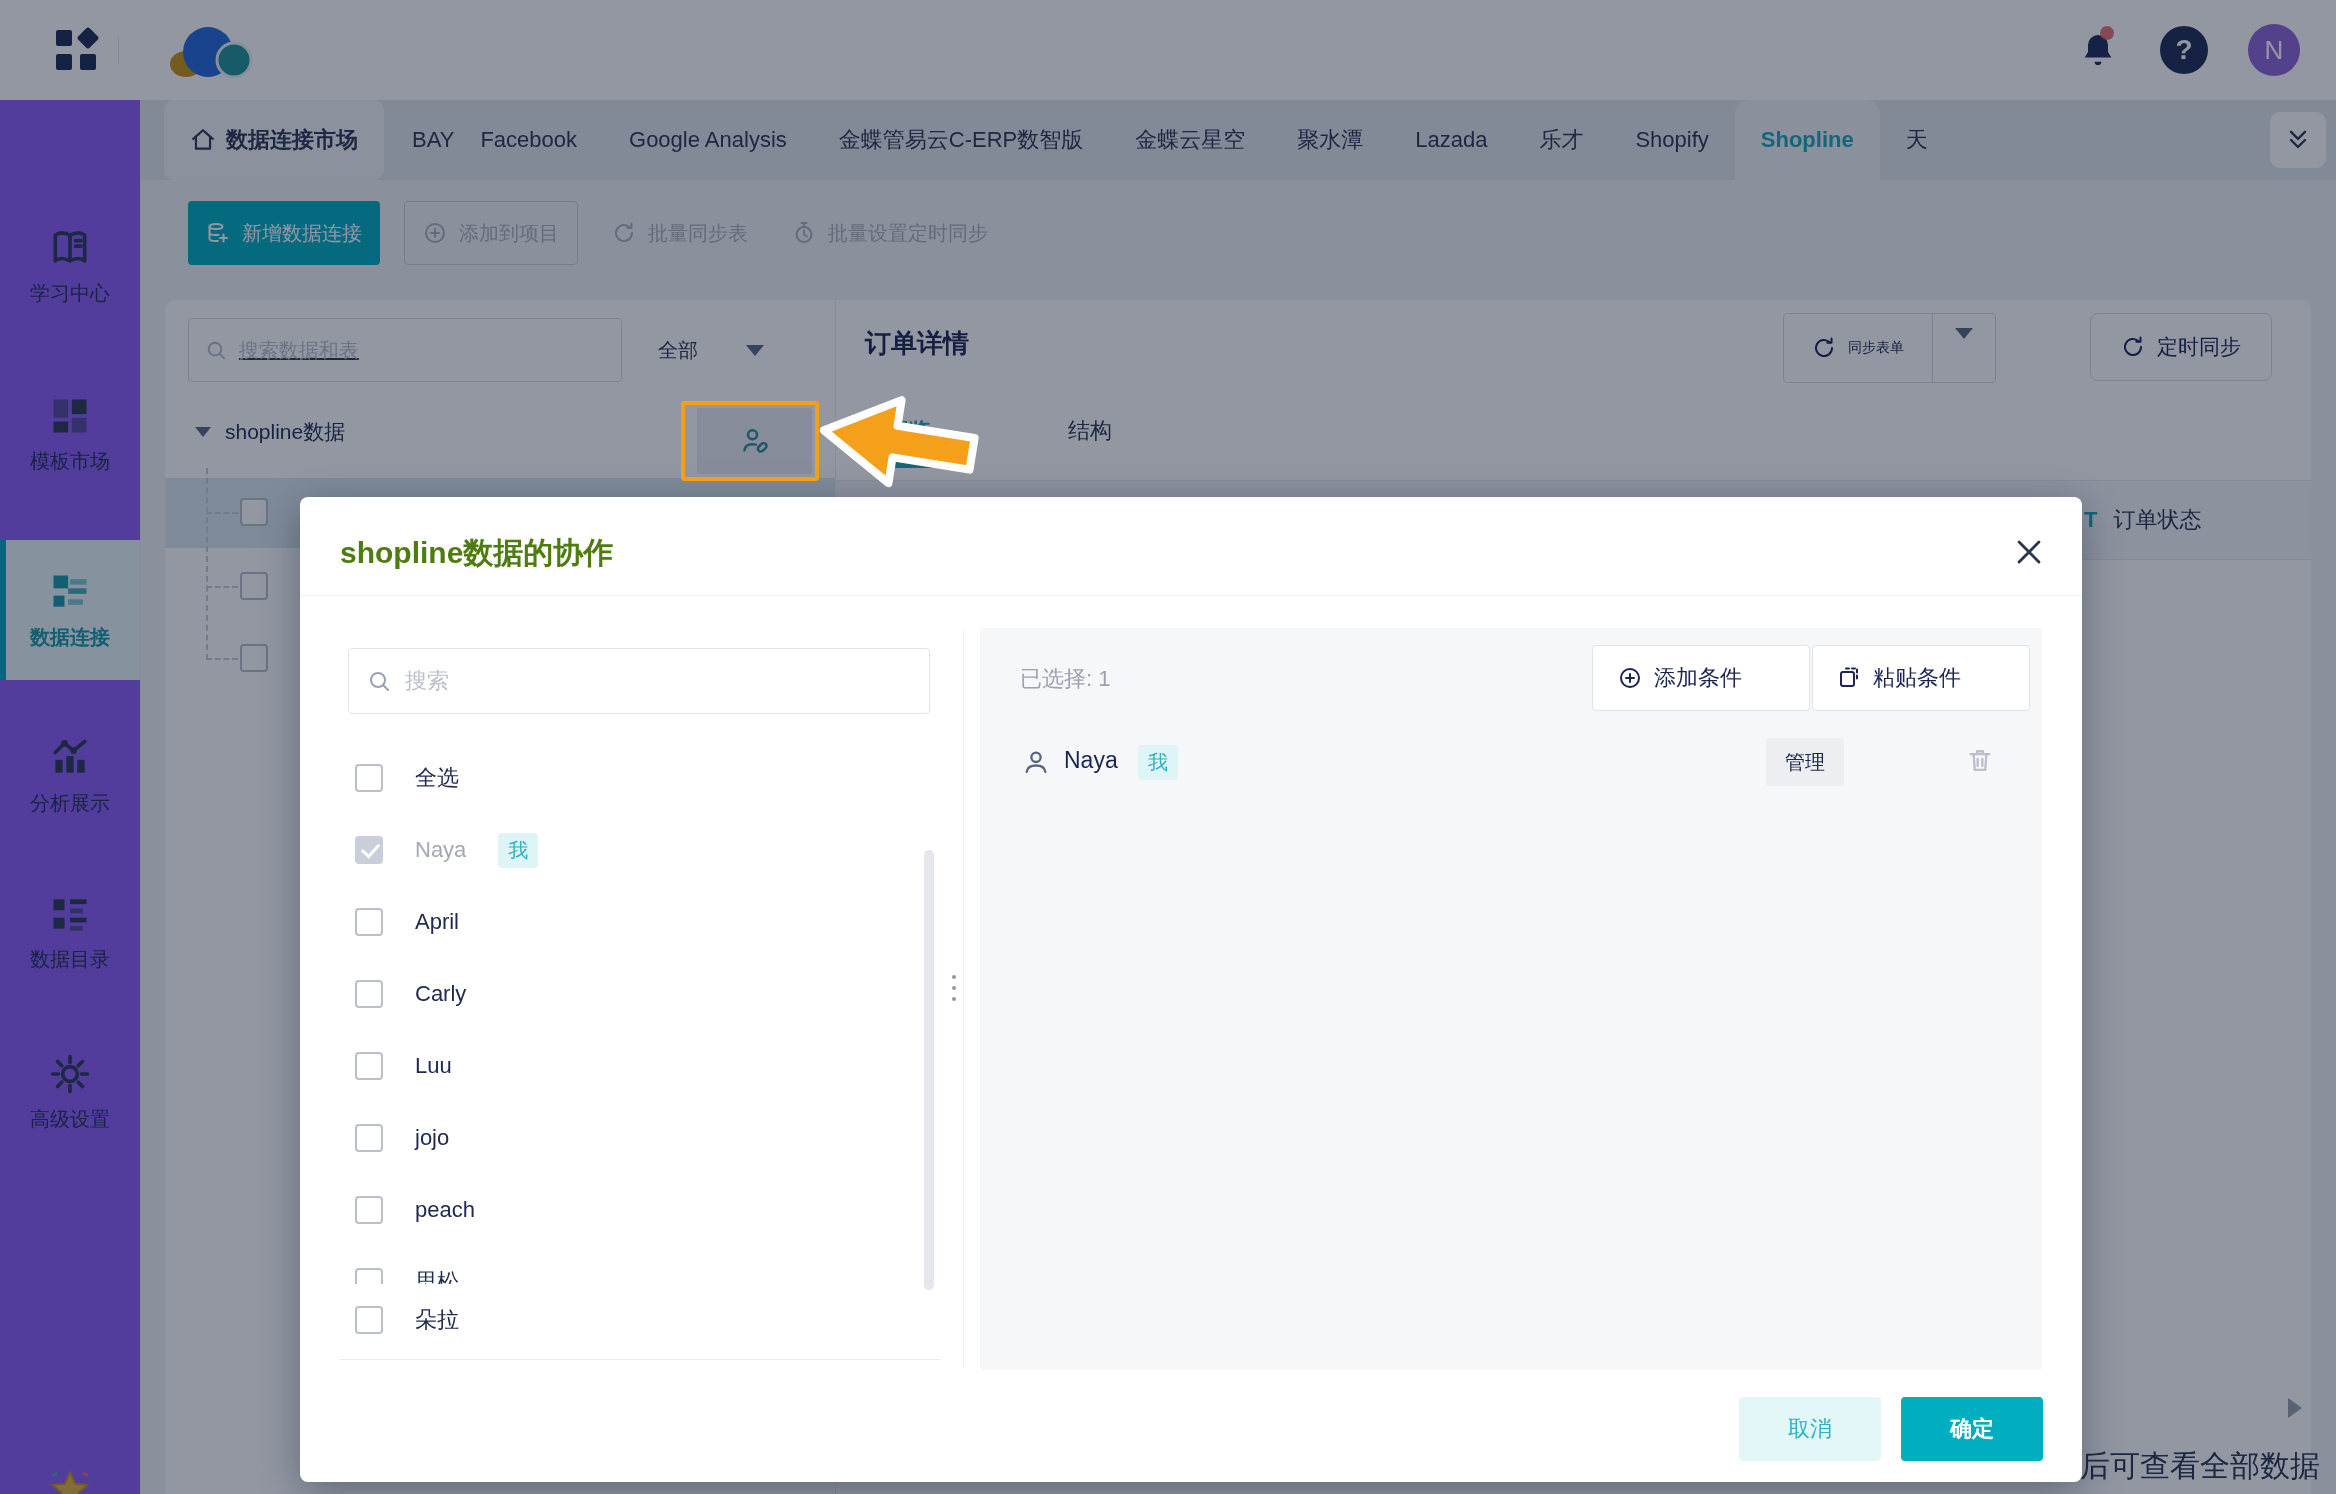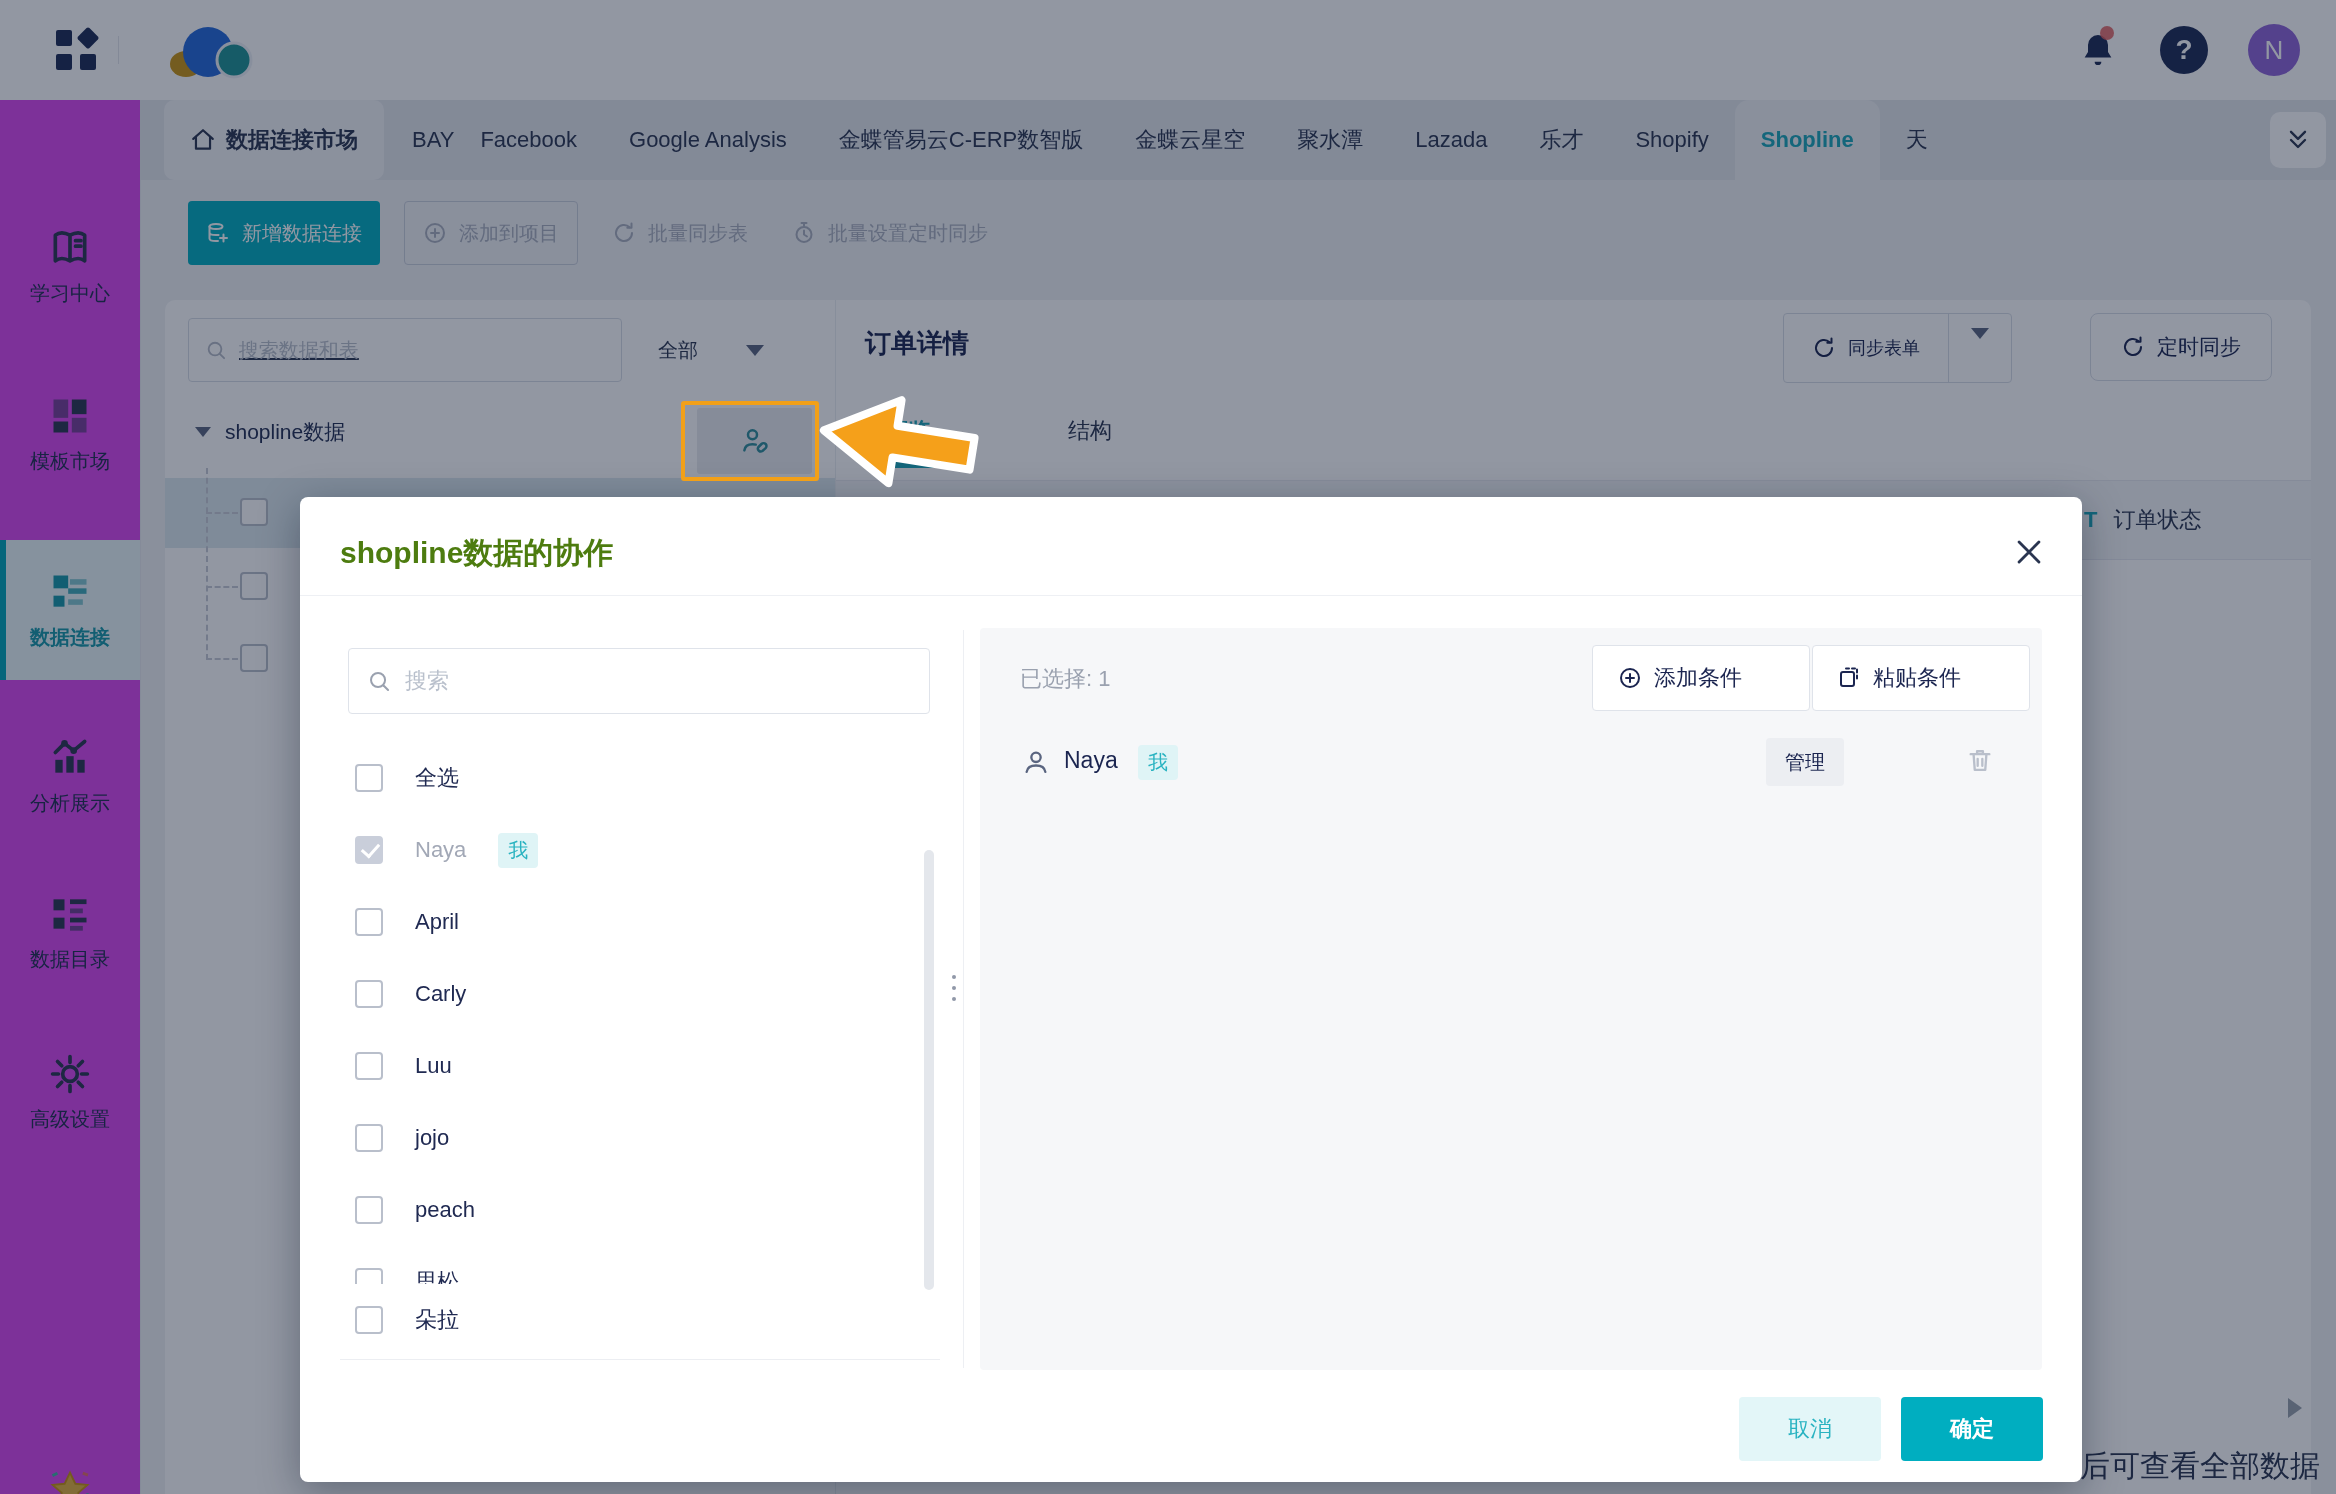--- a/index.html
+++ b/index.html
@@ -19,21 +19,21 @@
   .apps-grid i:nth-child(4){right:0;bottom:0;}
   .top-divider{position:absolute;left:118px;top:36px;width:1px;height:28px;background:#E3E6EC;}
   .bell{position:absolute;left:2078px;top:28px;width:40px;height:44px;color:#1C2A55;}
   .bell-dot{position:absolute;left:2100px;top:26px;width:14px;height:14px;border-radius:50%;background:#E25C5C;opacity:.85;}
   .help{position:absolute;left:2160px;top:26px;width:48px;height:48px;border-radius:50%;background:#1C2A55;color:#fff;
         font-size:28px;font-weight:bold;display:flex;align-items:center;justify-content:center;}
   .avatar{position:absolute;left:2248px;top:24px;width:52px;height:52px;border-radius:50%;background:#8F63D8;color:#fff;
         font-size:26px;display:flex;align-items:center;justify-content:center;}
 
   
-  .sidebar{position:absolute;left:0;top:100px;width:140px;height:1394px;background:#d946ef;border-right:1px solid #E8EAEE;}
+  .sidebar{position:absolute;left:0;top:100px;width:140px;height:1394px;background:#8b5cf6;border-right:1px solid #E8EAEE;}
   .side-item{position:absolute;left:0;width:140px;text-align:center;color:#222E52;}
   .side-item .s-ico{margin:0 auto 10px auto;width:44px;height:44px;color:#2A3550;}
   .side-item .s-label{font-size:20px;}
   .side-item.active{background:#EAF6F8;height:140px;padding-top:30px;box-sizing:border-box;}
   .side-item.active::before{content:"";position:absolute;left:0;top:0;width:6px;height:140px;background:#00A6B8;}
   .side-item.active .s-ico{color:#1798A8;}
   .side-item.active .s-label{color:#1798A8;font-weight:bold;}
 
   
   .tabbar{position:absolute;left:140px;top:100px;width:2196px;height:80px;background:#E4E7EC;display:flex;align-items:stretch;padding-left:22px;box-sizing:border-box;}
@@ -72,21 +72,21 @@
   .tree-sel-row{position:absolute;left:0;top:178px;width:670px;height:70px;background:#DCEAEE;}
   .dash-v{position:absolute;left:41px;top:168px;height:192px;border-left:2px dashed #C6CBD6;}
   .dash-h{position:absolute;left:41px;width:32px;border-top:2px dashed #C6CBD6;}
   .cb{position:relative;width:28px;height:28px;border:2px solid #B9BFCB;border-radius:4px;background:#fff;box-sizing:border-box;}
   .cb.checked{background:#C9CEDA;border-color:#C9CEDA;}
   .cb.checked::after{content:"";position:absolute;left:8px;top:2px;width:8px;height:14px;border:solid #fff;border-width:0 3px 3px 0;transform:rotate(42deg);}
   .tree-cb{position:absolute;left:75px;}
 
   .detail-title{position:absolute;left:700px;top:26px;font-size:26px;font-weight:bold;color:#1B2550;}
   .sync-split{position:absolute;left:1618px;top:13px;height:68px;display:flex;align-items:center;background:#fff;border:1px solid #D8DDE6;border-radius:4px;}
-  .sync-split .main{display:flex;align-items:center;gap:12px;padding:0 28px;font-size:18px;color:#1B2550;}
+  .sync-split .main{display:flex;align-items:center;gap:12px;padding:0 28px;font-size:14px;color:#1B2550;}
   .sync-split .sep{width:1px;height:68px;background:#D8DDE6;}
   .sync-split .dd{padding:0 22px;}
   .sync-btn2{position:absolute;left:1925px;top:13px;height:68px;display:flex;align-items:center;gap:12px;padding:0 30px;
              background:#fff;border:1px solid #D8DDE6;border-radius:8px;font-size:21px;color:#1B2550;box-sizing:border-box;}
   .s-ico24{width:24px;height:24px;color:#1B2550;}
 
   .ptab{position:absolute;top:116px;font-size:22px;color:#2A3550;}
   .ptab.preview{left:721px;color:#1AA7B8;font-weight:bold;}
   .ptab.structure{left:903px;}
   .ptab-underline{position:absolute;left:713px;top:162px;width:80px;height:6px;background:#1AA7B8;border-radius:3px;}

